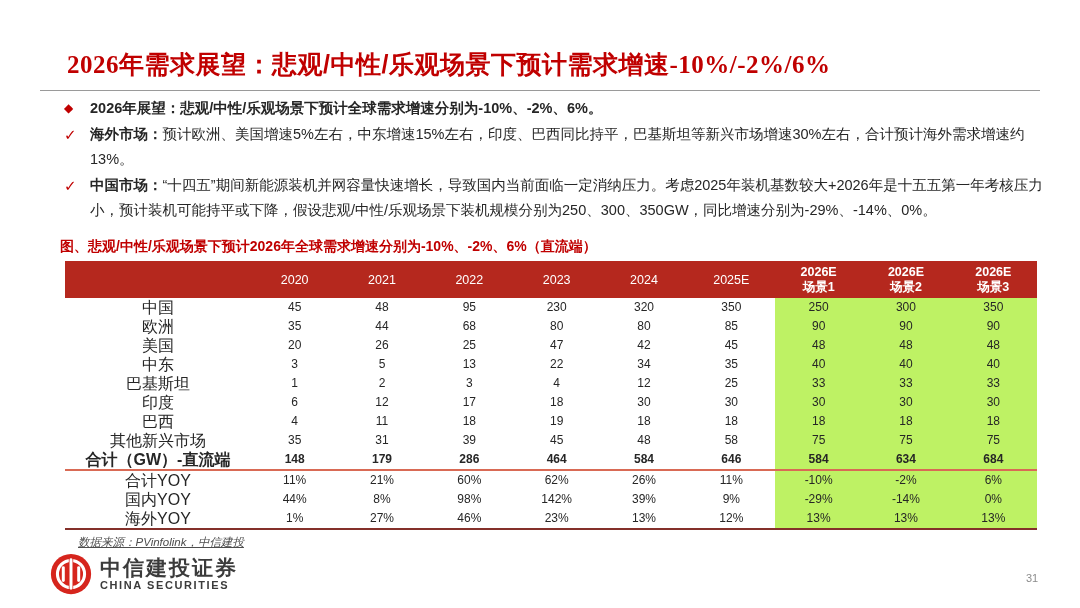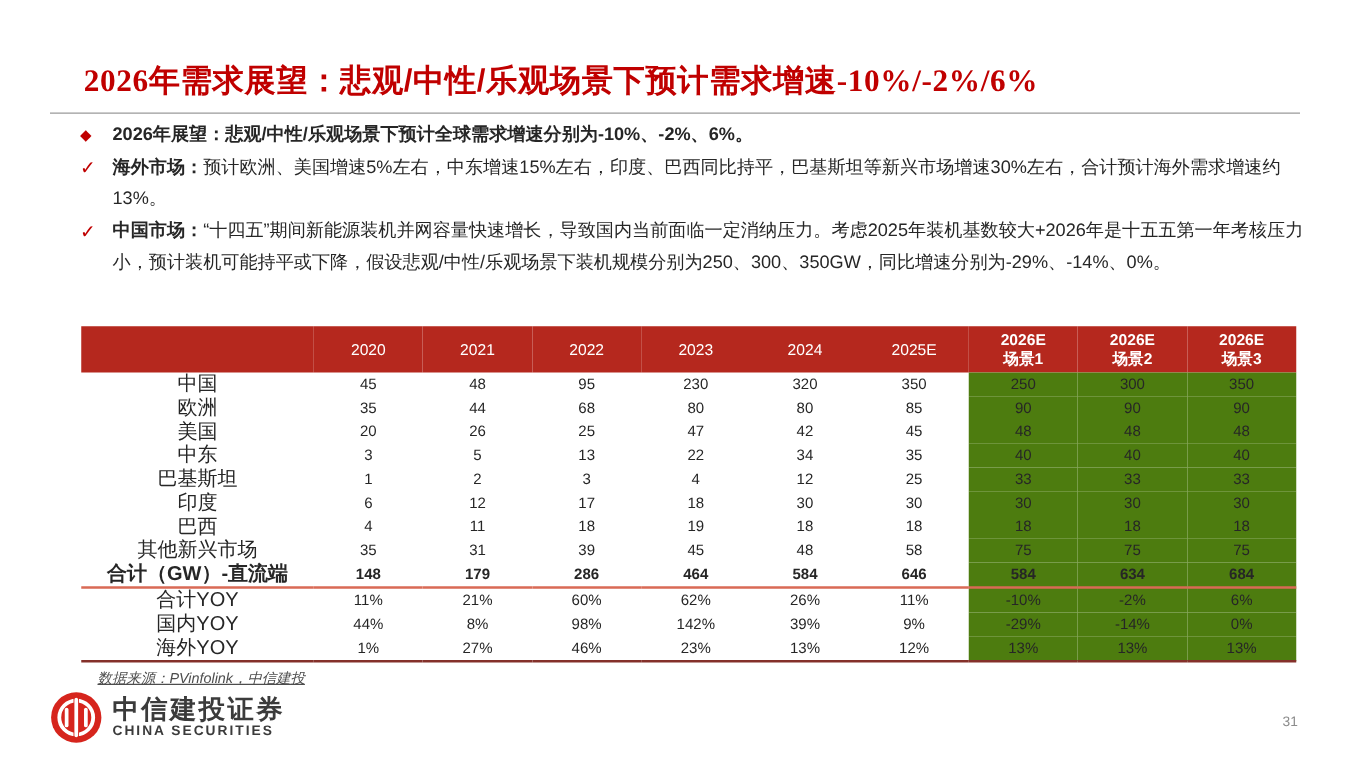--- a/index.html
+++ b/index.html
@@ -30,28 +30,28 @@
 
   
   .data-table-wrap { position:absolute; left:65px; top:261px; width:972px; }
   table.data { width:100%; border-collapse:collapse; table-layout:fixed;
     font-size:12px; border-bottom:2.5px solid #84302a; }
   table.data col.c-label { width:186px; }
   thead th { background:#b5281e; color:#ffffff; font-weight:normal; height:37px;
     text-align:center; vertical-align:middle; font-size:12.5px; }
   thead th .two-line { line-height:15px;font-weight:bold; }
   tbody td { text-align:center; height:19px; line-height:19px; vertical-align:middle; }
-  tbody td.shaded { background:#4d7c0f;text-align:center; }
+  tbody td.shaded { background:#bef264;text-align:center; }
   tbody tr.total-row td { font-weight:bold; border-bottom:2px solid #d96a55;margin-top:16px; }
   td.row-label { font-size:16px; }
 
   
   .source-note { position:absolute; left:78px; top:535px; font-size:11.5px;
     font-style:italic; color:#4d4d4d;text-decoration:underline; }
-  .logo { position:absolute; left:40px; top:553px; display:flex; align-items:center; }
+  .logo { position:absolute; left:50px; top:553px; display:flex; align-items:center; }
   .logo-mark { width:42px; height:42px; margin-right:8px; flex:0 0 auto; }
   .logo-text .cn { font-size:21px; font-weight:bold; color:#3b3b3b; letter-spacing:2px;
     line-height:22px; }
   .logo-text .en { font-size:11px; font-weight:bold; color:#3b3b3b; letter-spacing:1.6px;
     line-height:13px; }
   .page-number { position:absolute; left:1026px; top:572px; font-size:11px; color:#8c8c8c; }
 </style>
 </head>
 <body>
 
@@ -70,20 +70,21 @@
     <div class="bullet">
       <span class="marker check">✓</span>
       <span class="lead">海外市场：</span><span>预计欧洲、美国增速5%左右，中东增速15%左右，印度、巴西同比持平，巴基斯坦等新兴市场增速30%左右，合计预计海外需求增速约13%。</span>
     </div>
     <div class="bullet">
       <span class="marker check">✓</span>
       <span class="lead">中国市场：</span><span>“十四五”期间新能源装机并网容量快速增长，导致国内当前面临一定消纳压力。考虑2025年装机基数较大+2026年是十五五第一年考核压力小，预计装机可能持平或下降，假设悲观/中性/乐观场景下装机规模分别为250、300、350GW，同比增速分别为-29%、-14%、0%。</span>
     </div>
   </div>
 
+  <div class="fig-caption">图、悲观/中性/乐观场景下预计2026年全球需求增速分别为-10%、-2%、6%（直流端）</div>
 
   <div class="data-table-wrap">
     <table class="data" id="demand-table">
       <colgroup>
         <col class="c-label">
         <col>
           <col>
           <col>
           <col>
           <col>

